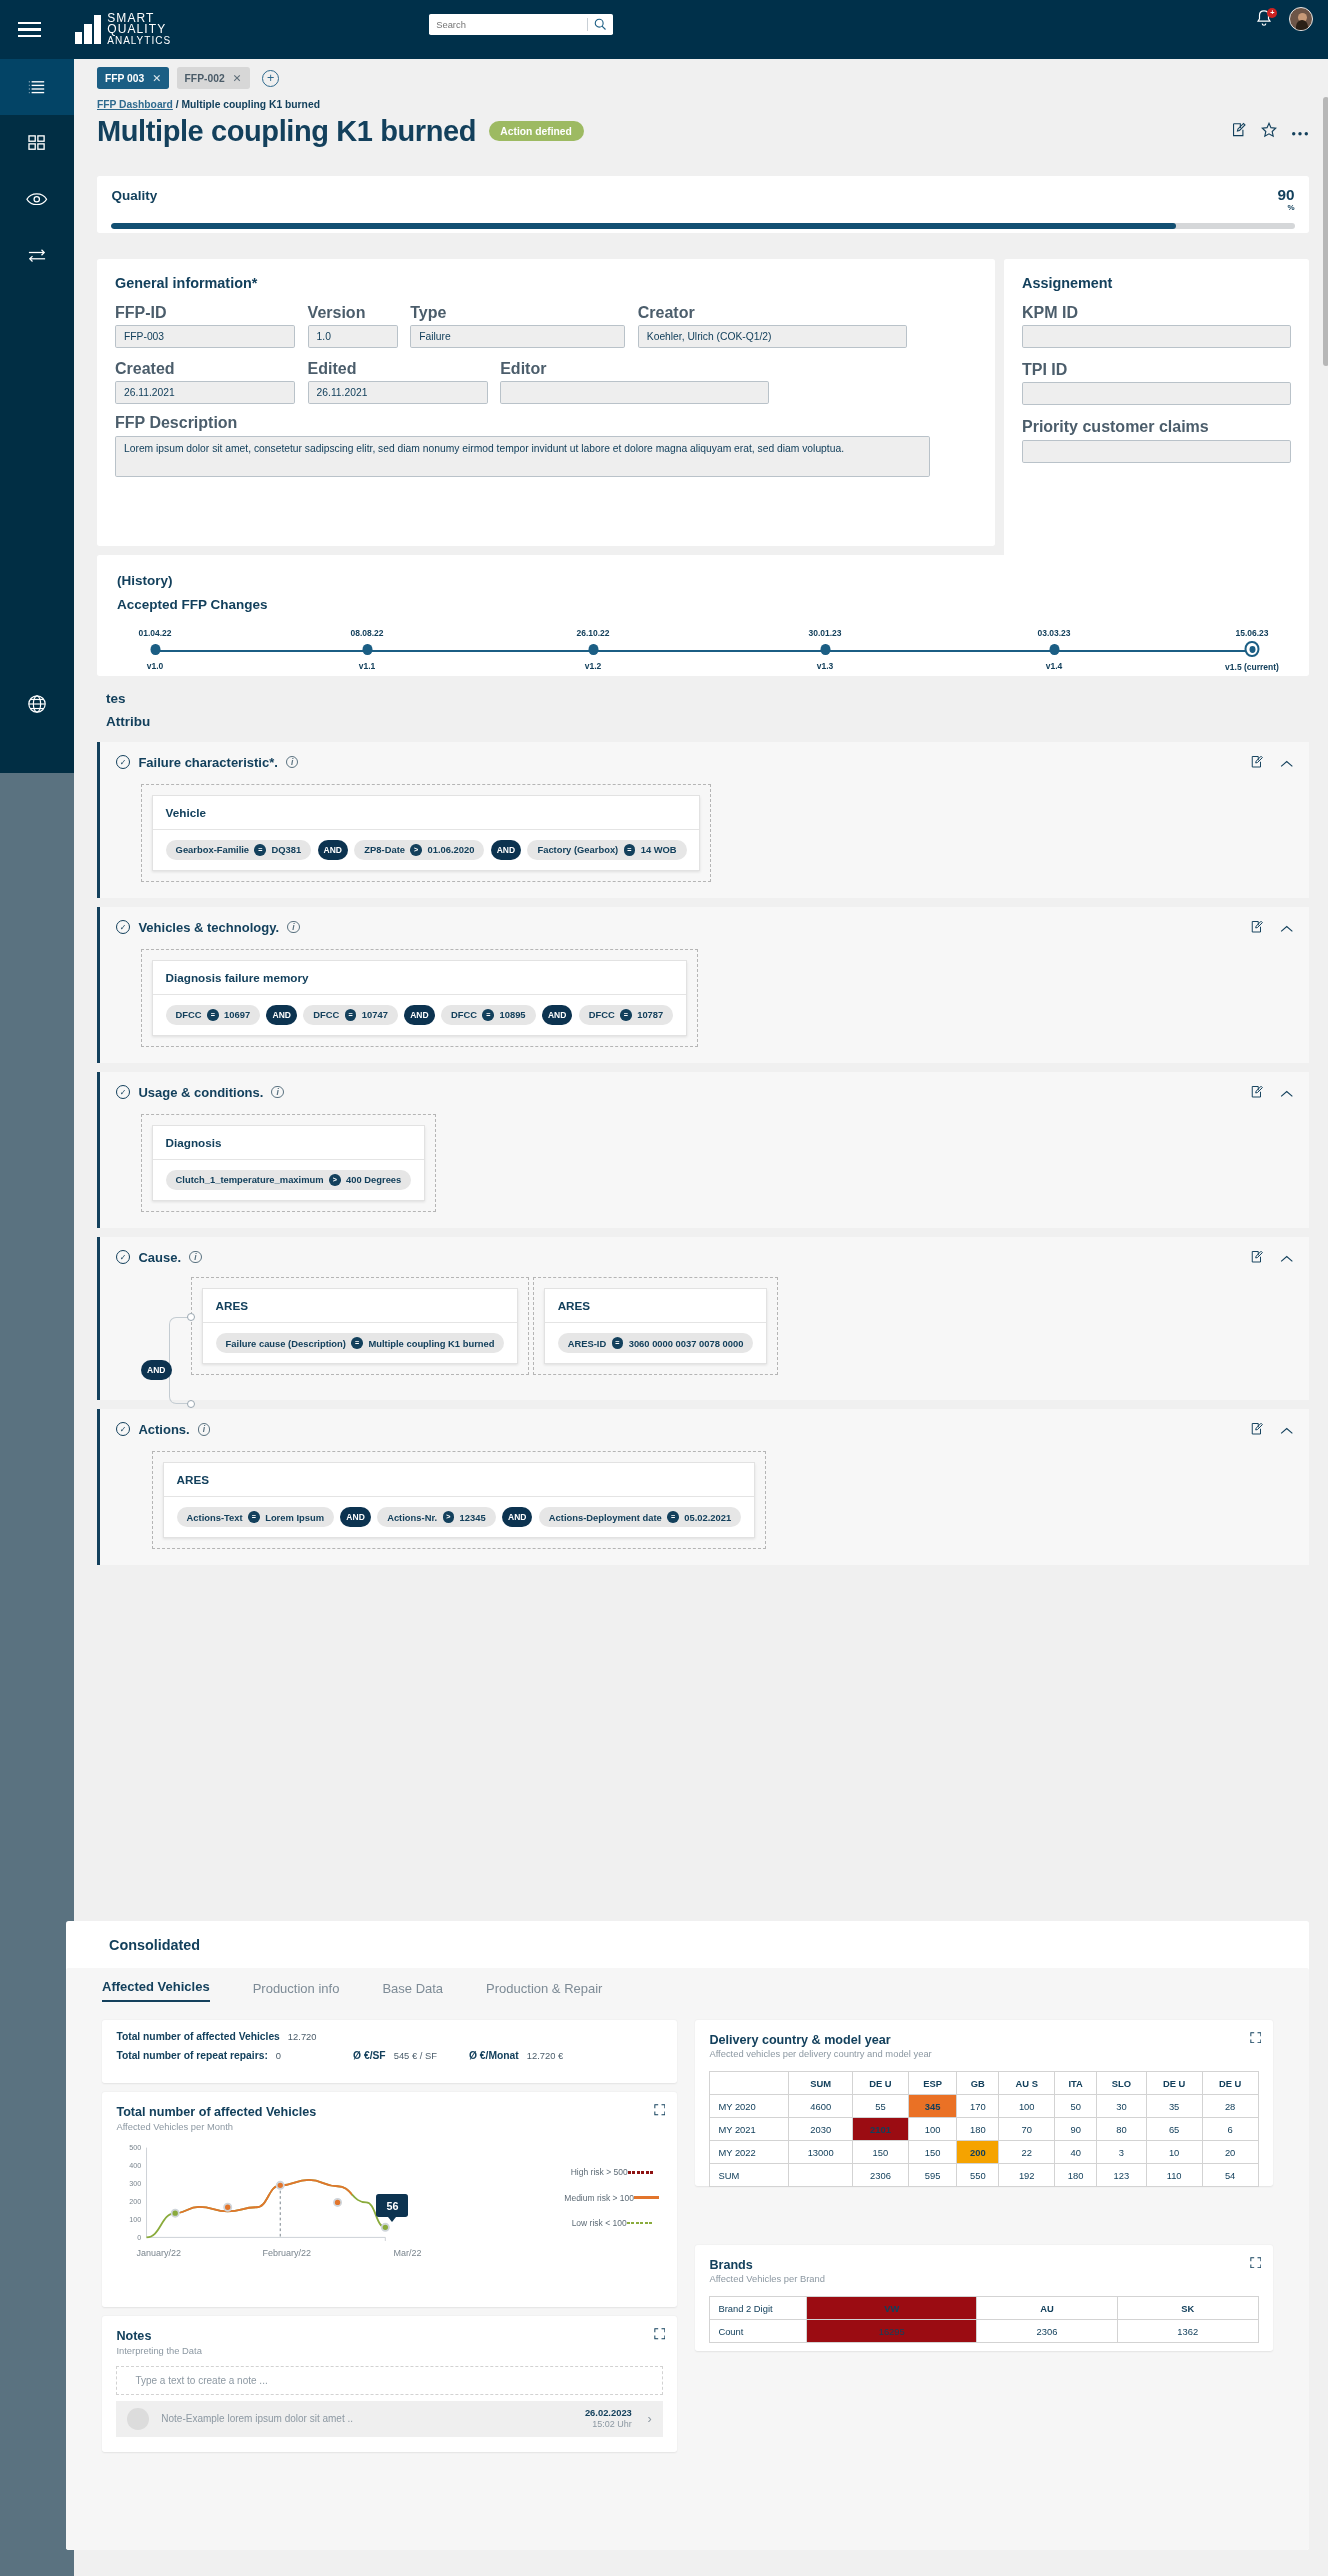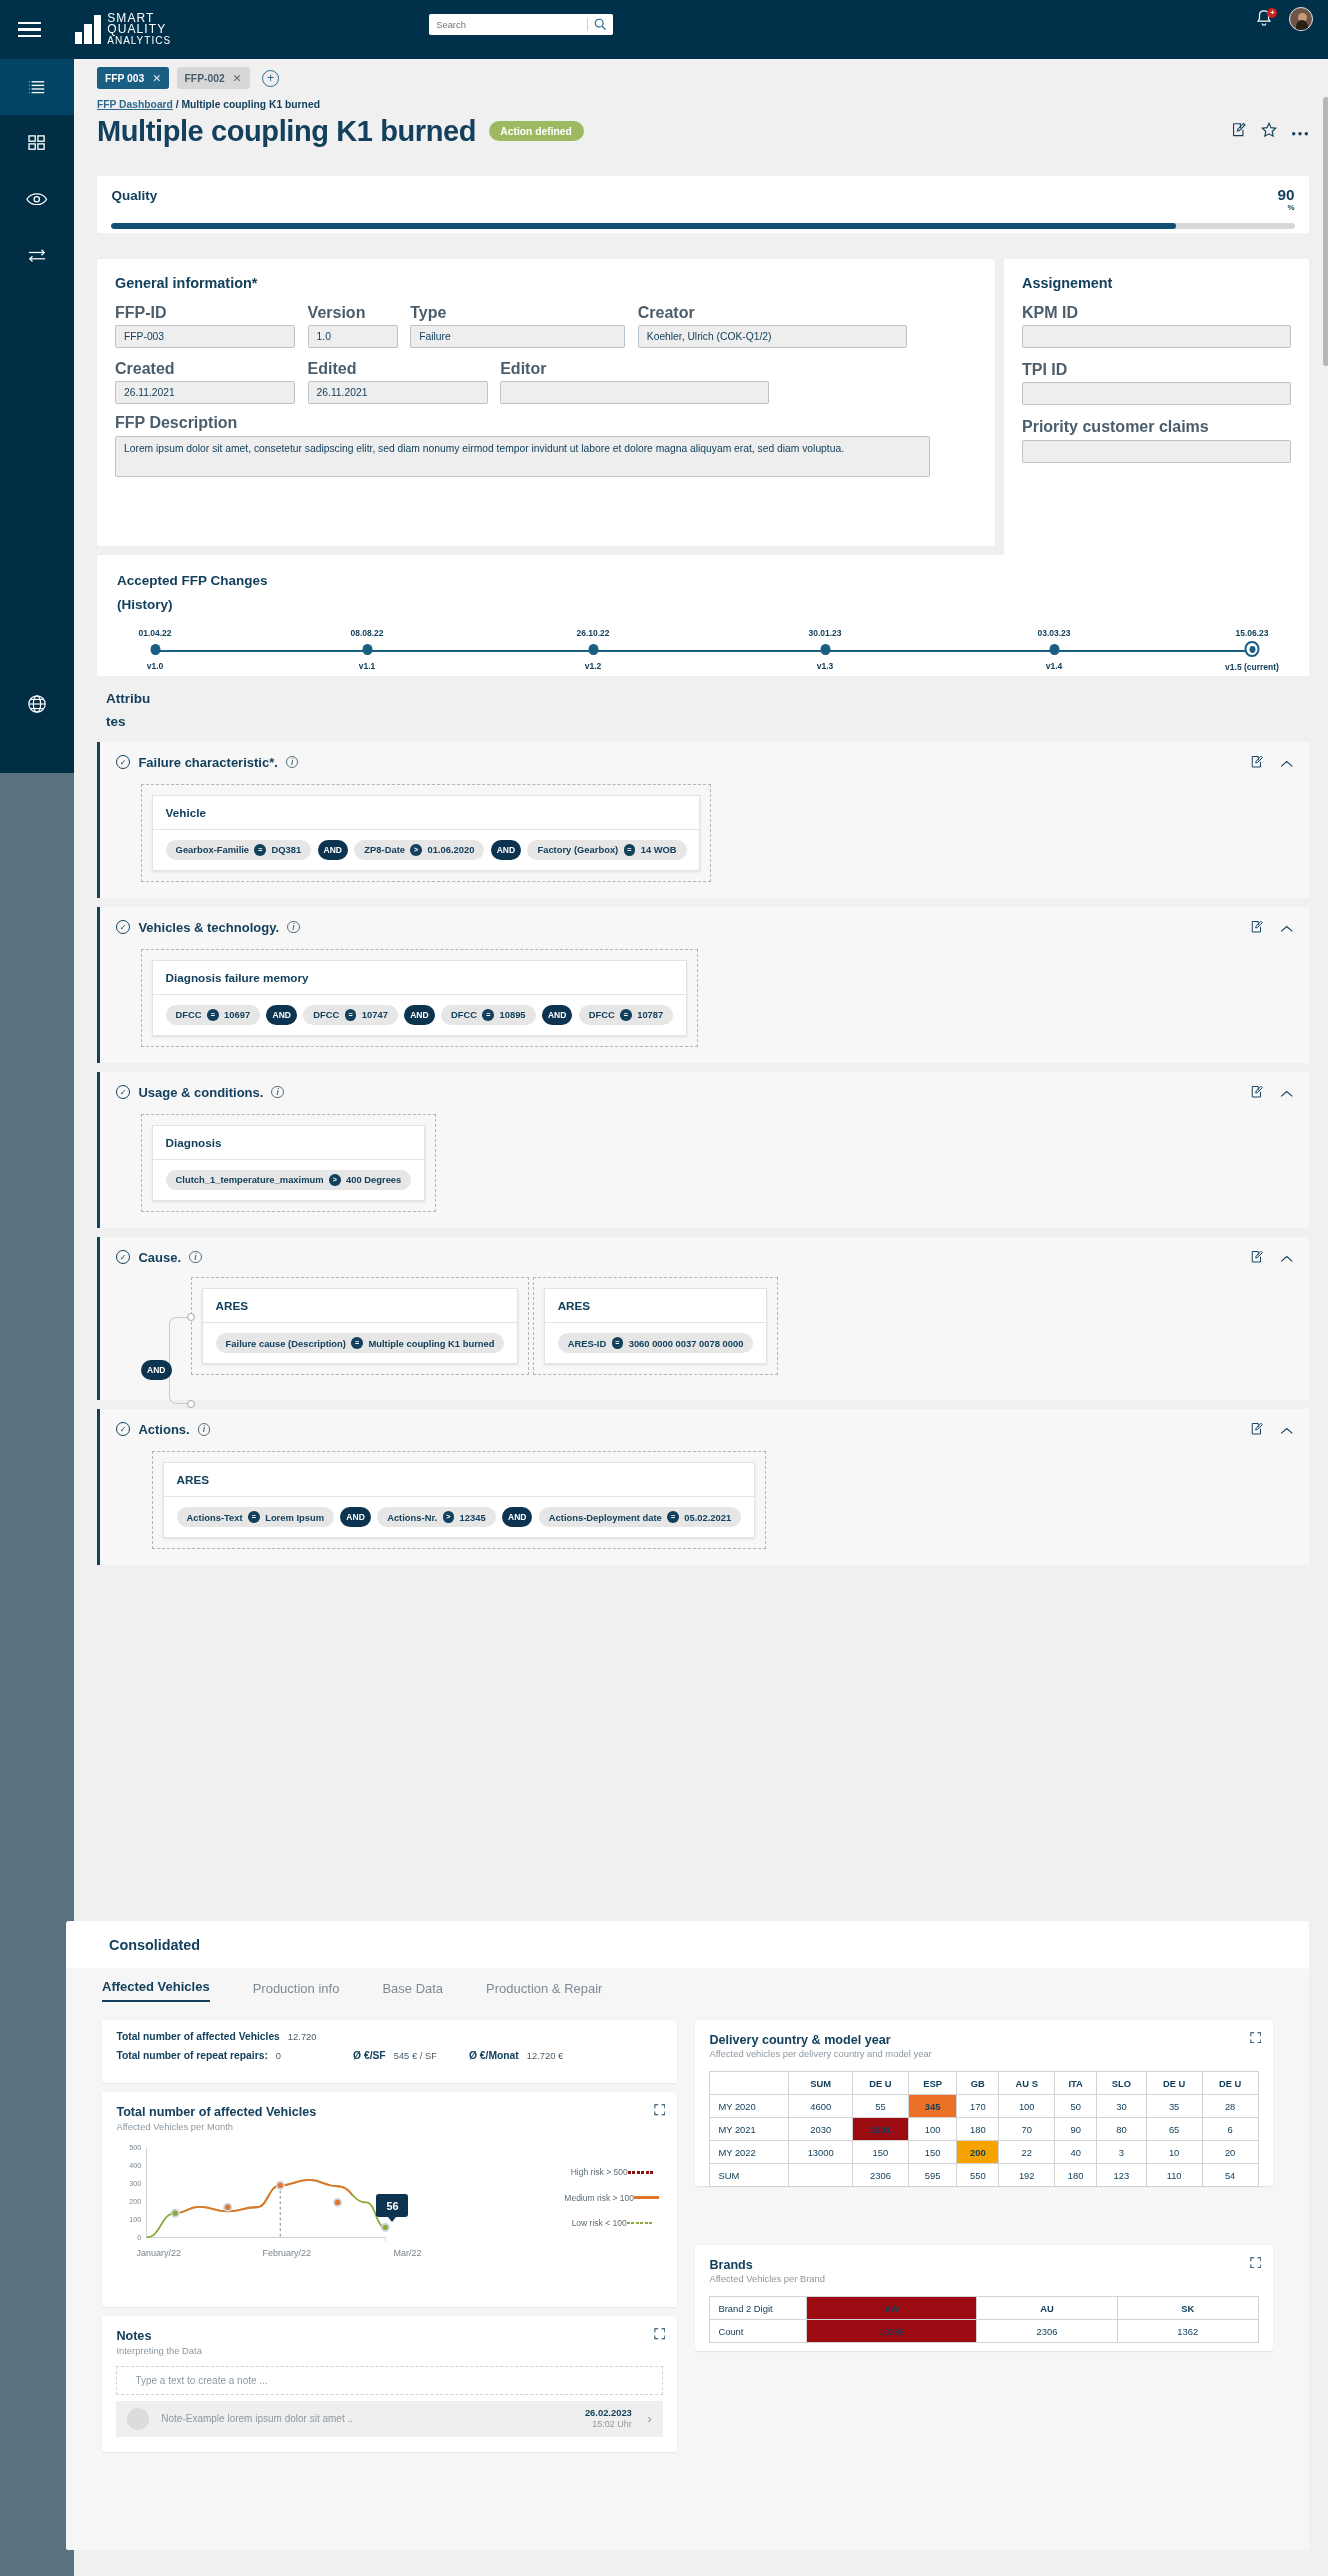--- a/index.html
+++ b/index.html
@@ -414,22 +414,22 @@
     <input value="" style="">
   </div>
   <div class="fld">
     <label>Priority customer claims</label>
     <input value="" style="">
   </div>
 </div>
 
 <div class="card tl-card">
   <div class="tl-title">
+    <div>(History)</div>
     <div>Accepted FFP Changes</div>
-    <div>(History)</div>
   </div>
   <div class="tl-wrap">
     <div class="tl-line"></div>
     <div class="tl-node" style="left:38px">
       <div class="tl-date">01.04.22</div>
       <div class="tl-dot"></div>
       <div class="tl-ver">v1.0</div>
     </div>
     <div class="tl-node" style="left:250px">
       <div class="tl-date">08.08.22</div>
@@ -454,22 +454,22 @@
     <div class="tl-node" style="left:1135px">
       <div class="tl-date">15.06.23</div>
       <div class="tl-dot cur"></div>
       <div class="tl-ver">v1.5 (current)</div>
     </div>
   </div>
 </div>
 
 <div class="attr-wrap">
   <div class="attr-head">
+    <div>tes</div>
     <div>Attribu</div>
-    <div>tes</div>
   </div>
 
   <div class="acard">
     <div class="acard-head">
       <span class="circ-check">✓</span>
       <span class="acard-title">Failure characteristic*.</span>
       <span class="info-i">i</span>
     </div>
     <div class="acard-right">
       <span><svg width="13.5" height="13.5" viewBox="0 0 18 18">

